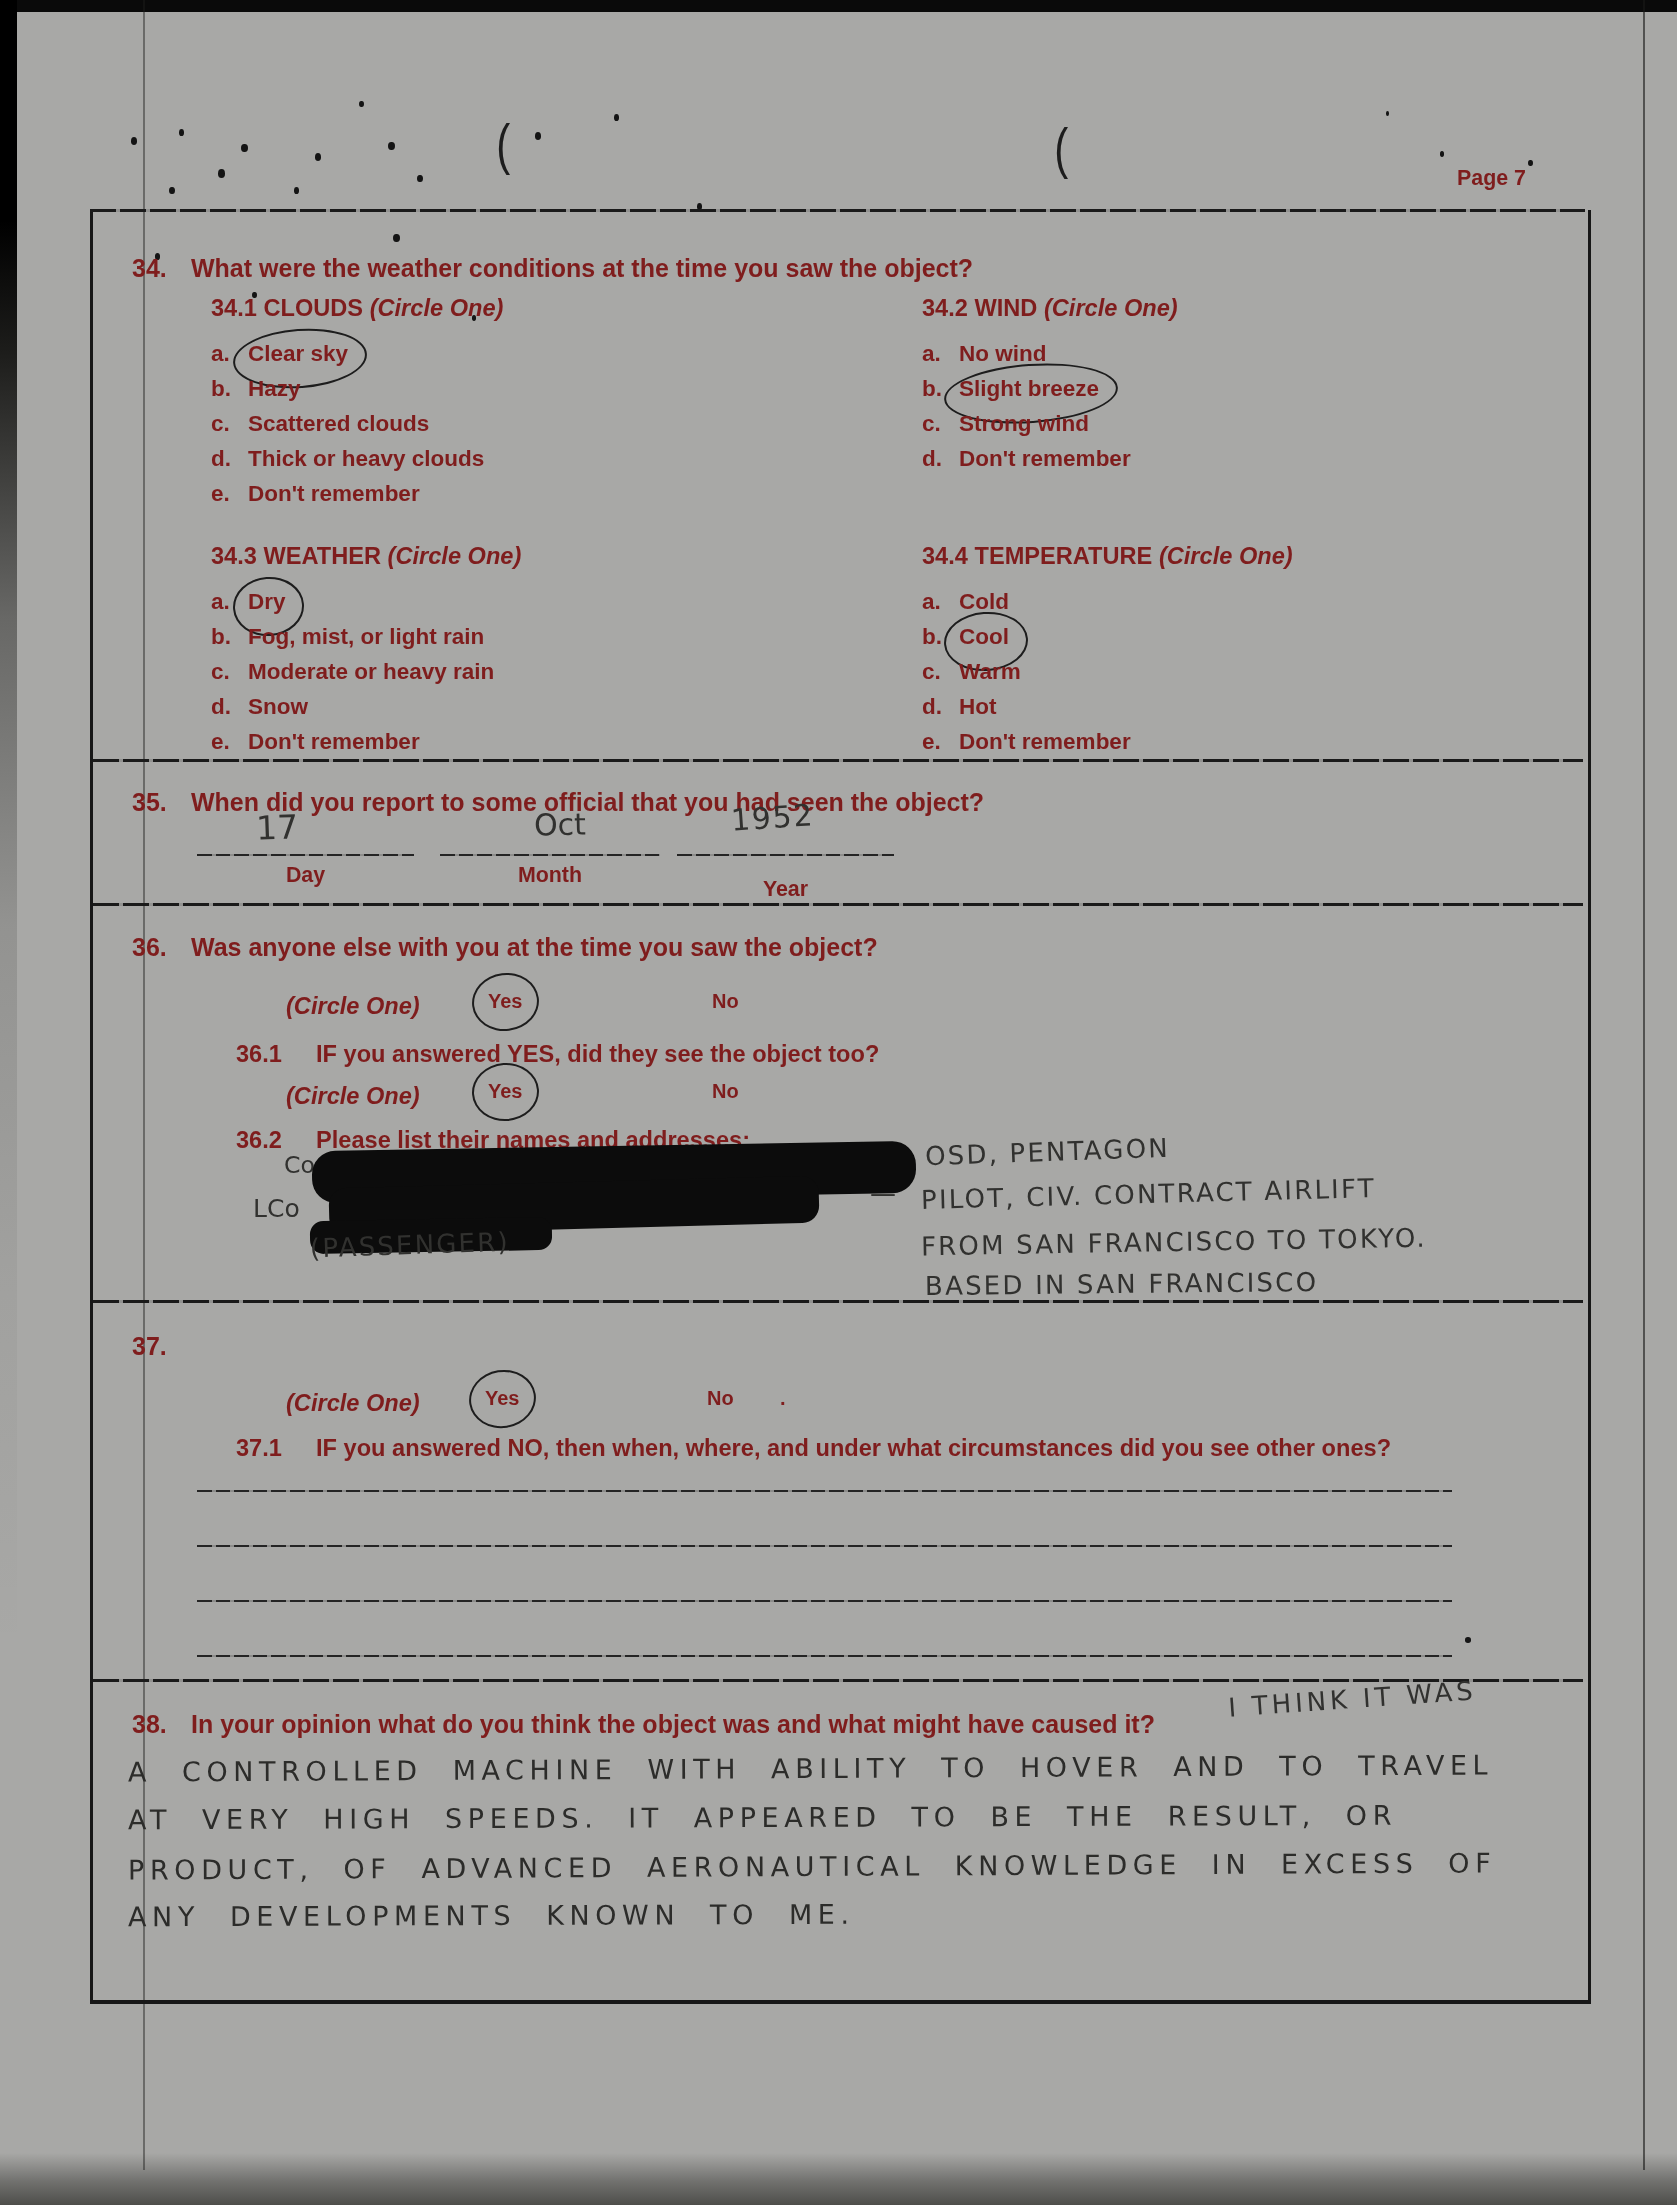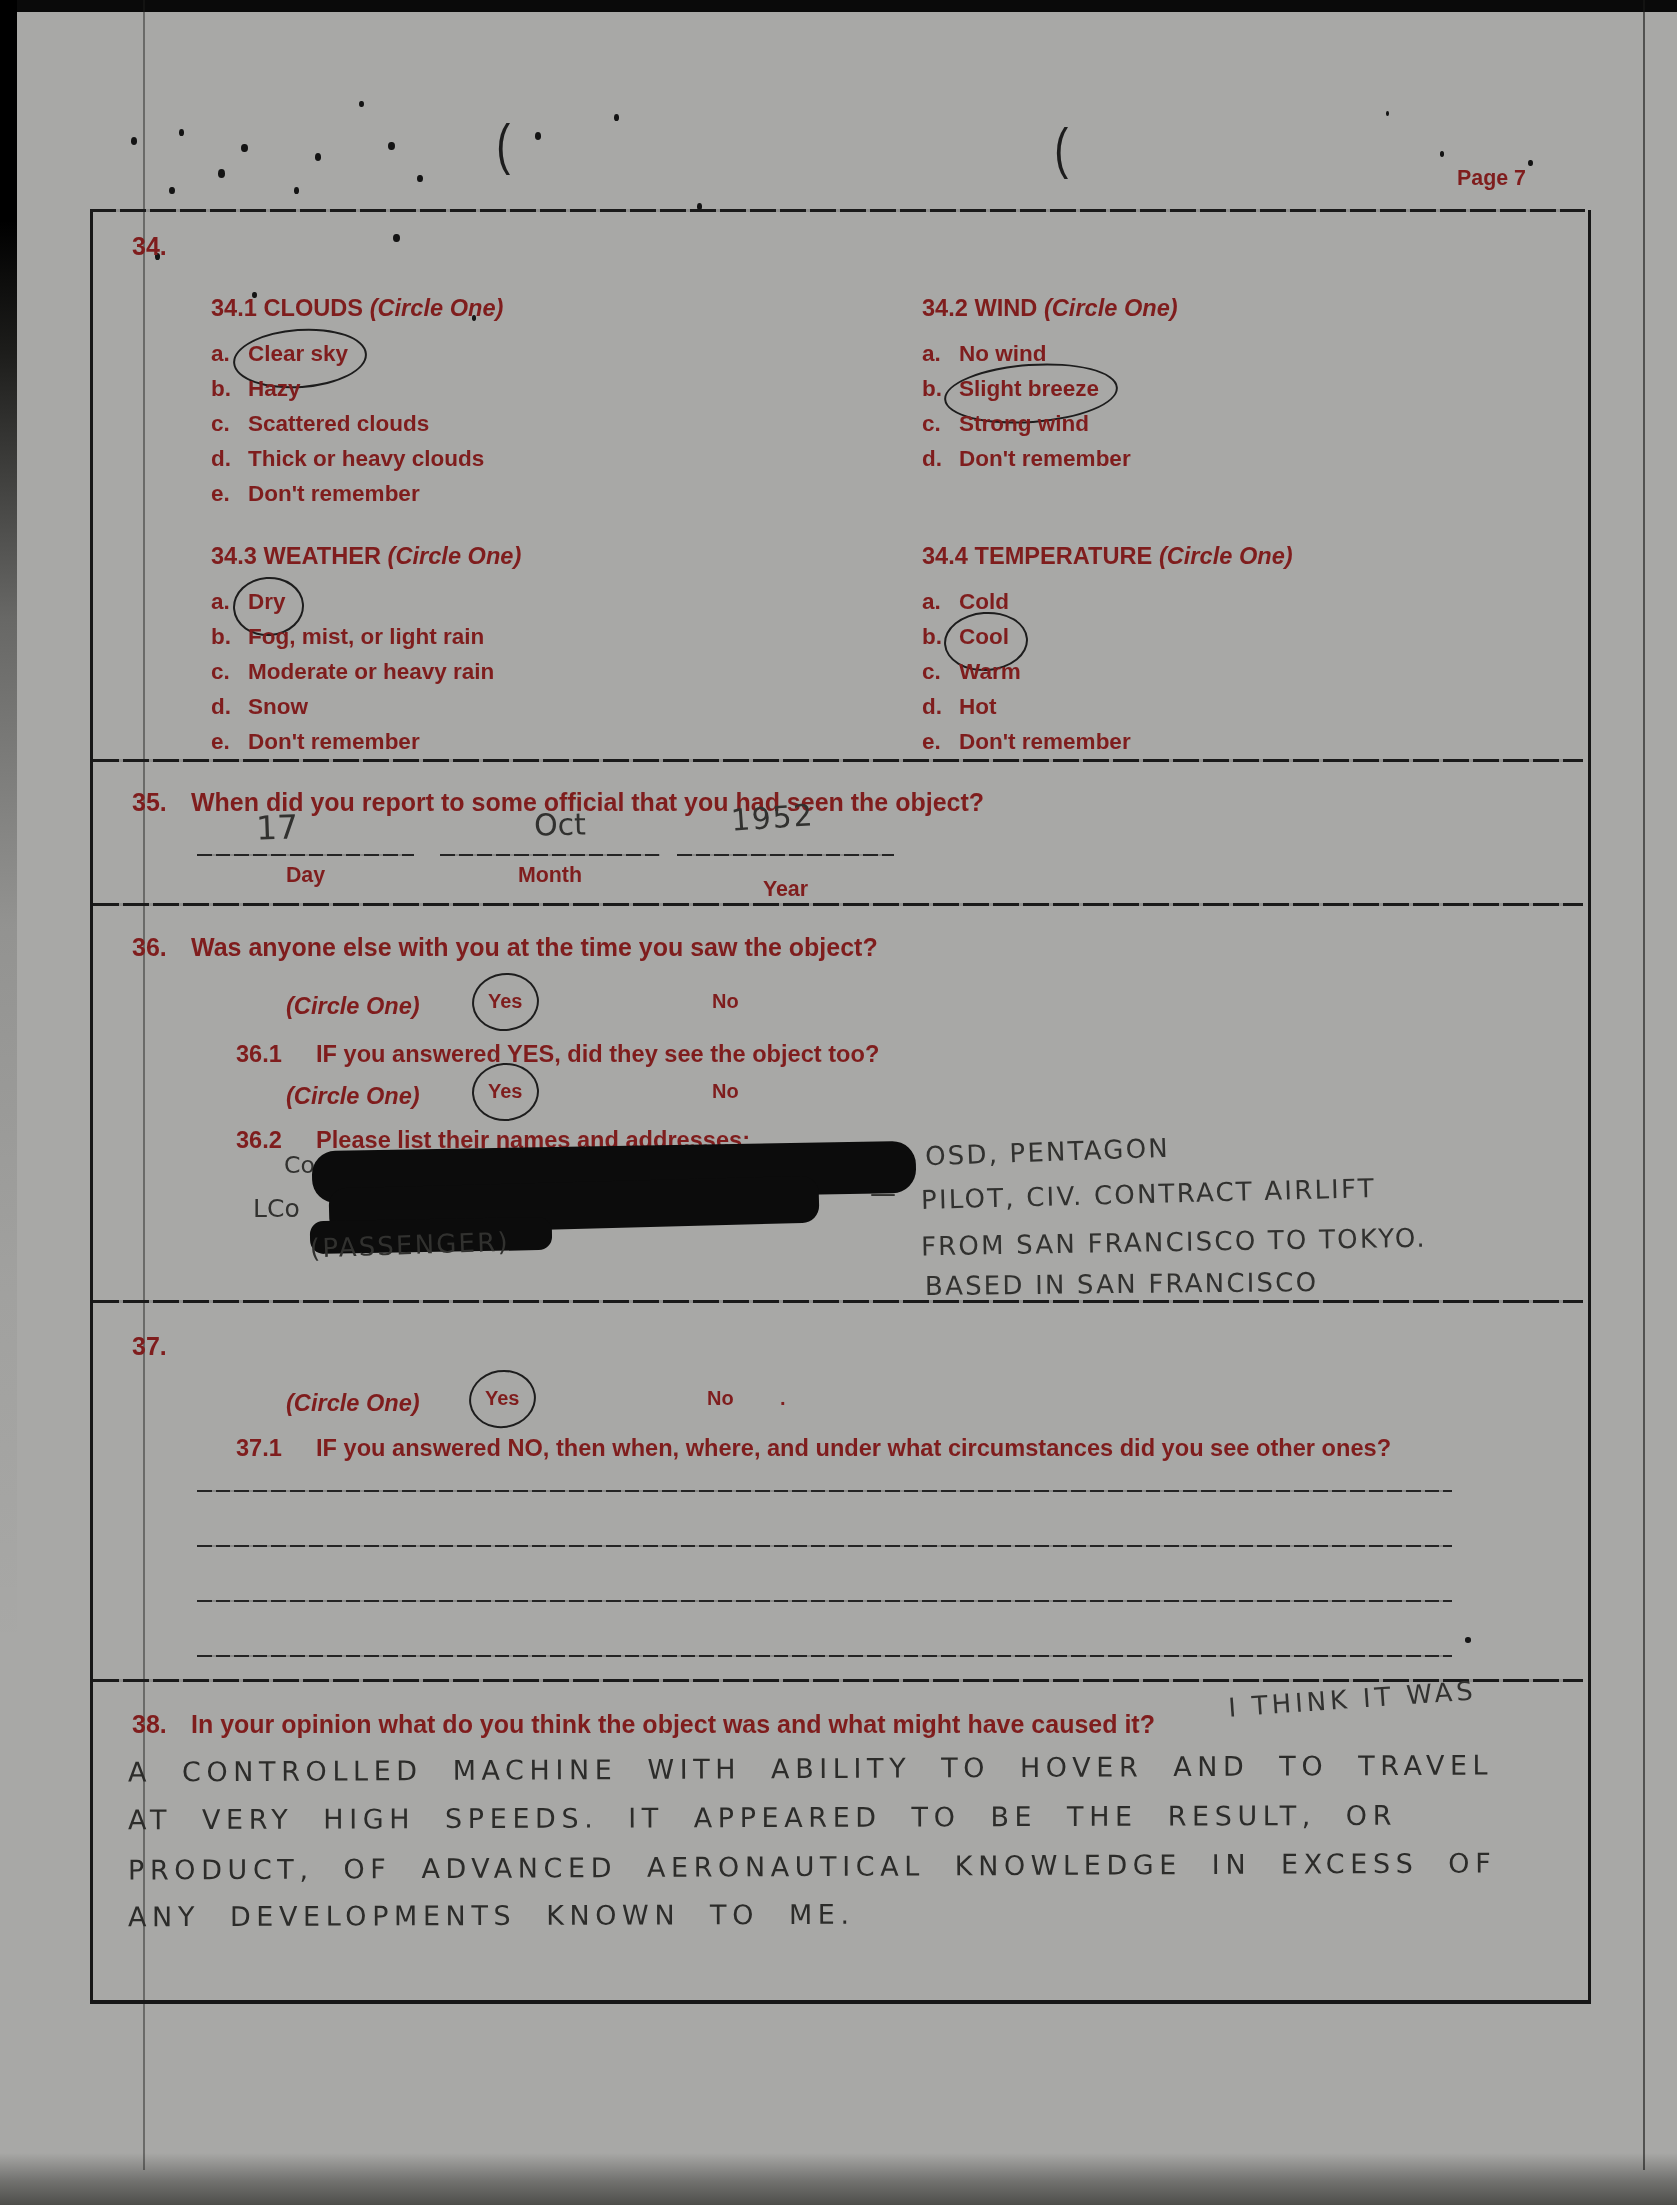--- a/index.html
+++ b/index.html
@@ -80,22 +80,23 @@
   </div>
 
 <div class="abs paren" style="left:494px;top:111px;">(</div>
 <div class="abs paren" style="left:1052px;top:115px;">(</div>
 
 <div class="abs pt" style="left:1457px;top:166px;font-size:21.4px;">Page 7</div>
 
 <div class="abs box"></div>
 <div class="abs dash-line" style="left:90px;top:209px;width:1495px;"></div>
 
-<div class="abs q pt" style="left:132px;top:231px;width:1405px;">
+<div class="abs q pt" style="left:132px;top:253px;width:1405px;">
   <span class="qnum">34.</span>
+  <span>What were the weather conditions at the time you saw the object?</span>
 </div>
 <div class="abs" style="left:211px;top:293px;">
     <div class="hdr pt"><span>34.1</span> <span>CLOUDS</span> <span class="note">(Circle One)</span></div>
     <div class="opts">
       <div class="opt pt">
         <span class="letter">a.</span>
         <span class="relwrap"><span>Clear sky</span><span class="opt-ellipse"></span></span>
       </div>
       <div class="opt pt">
         <span class="letter">b.</span>

